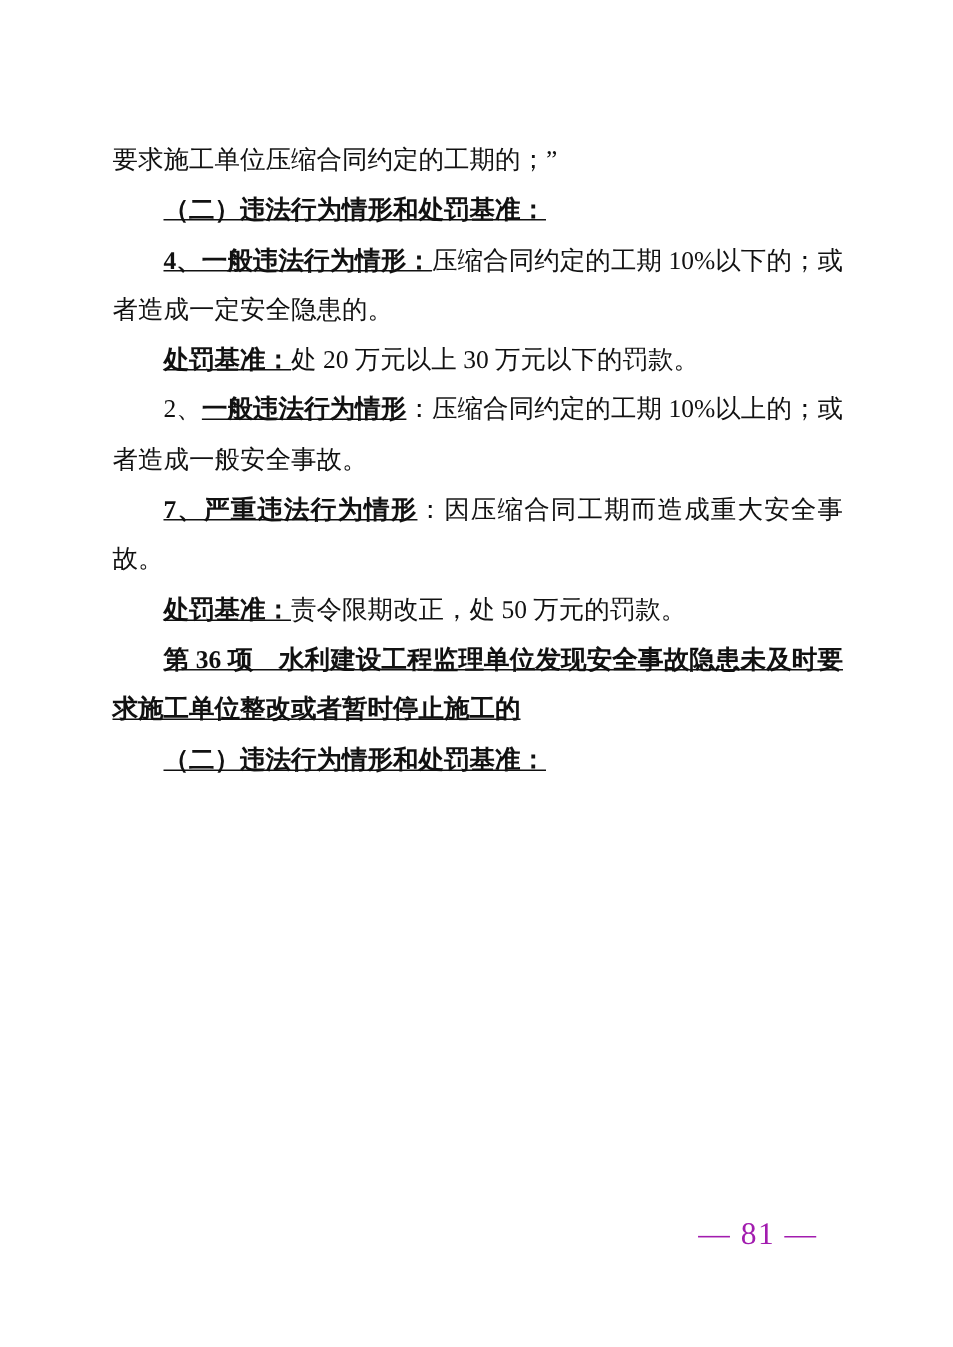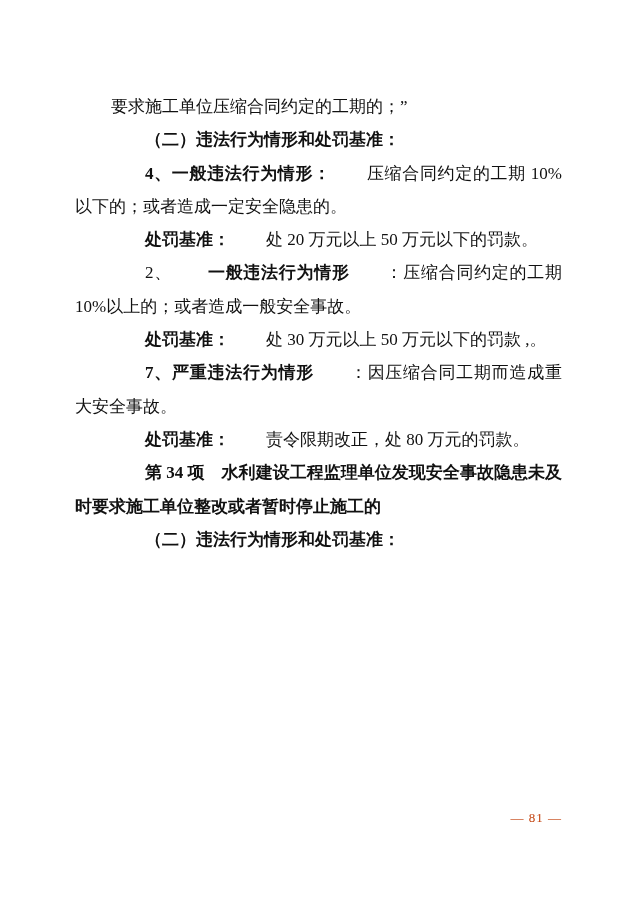--- a/index.html
+++ b/index.html
@@ -27,54 +27,53 @@
     text-justify: inter-ideograph;
   }
   .para {
     margin: 0;
     padding: 0;
     text-indent: 2em;
   }
   .para.cont {
     text-indent: 0;
   }
-  .seg { font-weight: normal; margin-left: 36px; }
-  .seg.b { font-weight: bold; }
+  .seg { font-weight: normal; }
+  .seg.b { font-weight: bold; text-decoration: underline; }
   .footer {
     position: absolute;
     top: 810px;
-    right: 73px;
-    font-size: 13px;
+    right: 90px;
+    font-size: 21px;
     letter-spacing: 1px;
-    color: #c2410c;
+    color: #a21caf;
   }
 </style>
 </head>
 <body>
 
 <div class="page">
   <div class="content">
 
     <p class="para cont"><span class="seg">要求施工单位压缩合同约定的工期的；”</span></p>
 
     <p class="para"><span class="seg b">（二）违法行为情形和处罚基准：</span></p>
 
     <p class="para"><span class="seg b">4、一般违法行为情形：</span><span class="seg">压缩合同约定的工期 10%以下的；或者造成一定安全隐患的。</span></p>
 
-    <p class="para"><span class="seg b">处罚基准：</span><span class="seg">处 20 万元以上 50 万元以下的罚款。</span></p>
+    <p class="para"><span class="seg b">处罚基准：</span><span class="seg">处 20 万元以上 30 万元以下的罚款。</span></p>
 
     <p class="para"><span class="seg">2、</span><span class="seg b">一般违法行为情形</span><span class="seg">：压缩合同约定的工期 10%以上的；或者造成一般安全事故。</span></p>
 
-    <p class="para"><span class="seg b">处罚基准：</span><span class="seg">处 30 万元以上 50 万元以下的罚款 ,。</span></p>
 
     <p class="para"><span class="seg b">7、严重违法行为情形</span><span class="seg">：因压缩合同工期而造成重大安全事故。</span></p>
 
-    <p class="para"><span class="seg b">处罚基准：</span><span class="seg">责令限期改正，处 80 万元的罚款。</span></p>
+    <p class="para"><span class="seg b">处罚基准：</span><span class="seg">责令限期改正，处 50 万元的罚款。</span></p>
 
-    <p class="para"><span class="seg b">第 34 项　水利建设工程监理单位发现安全事故隐患未及时要求施工单位整改或者暂时停止施工的</span></p>
+    <p class="para"><span class="seg b">第 36 项　水利建设工程监理单位发现安全事故隐患未及时要求施工单位整改或者暂时停止施工的</span></p>
 
 
 
     <p class="para"><span class="seg b">（二）违法行为情形和处罚基准：</span></p>
 
   </div>
 
   <div class="footer">— 81 —</div>
 </div>
 

